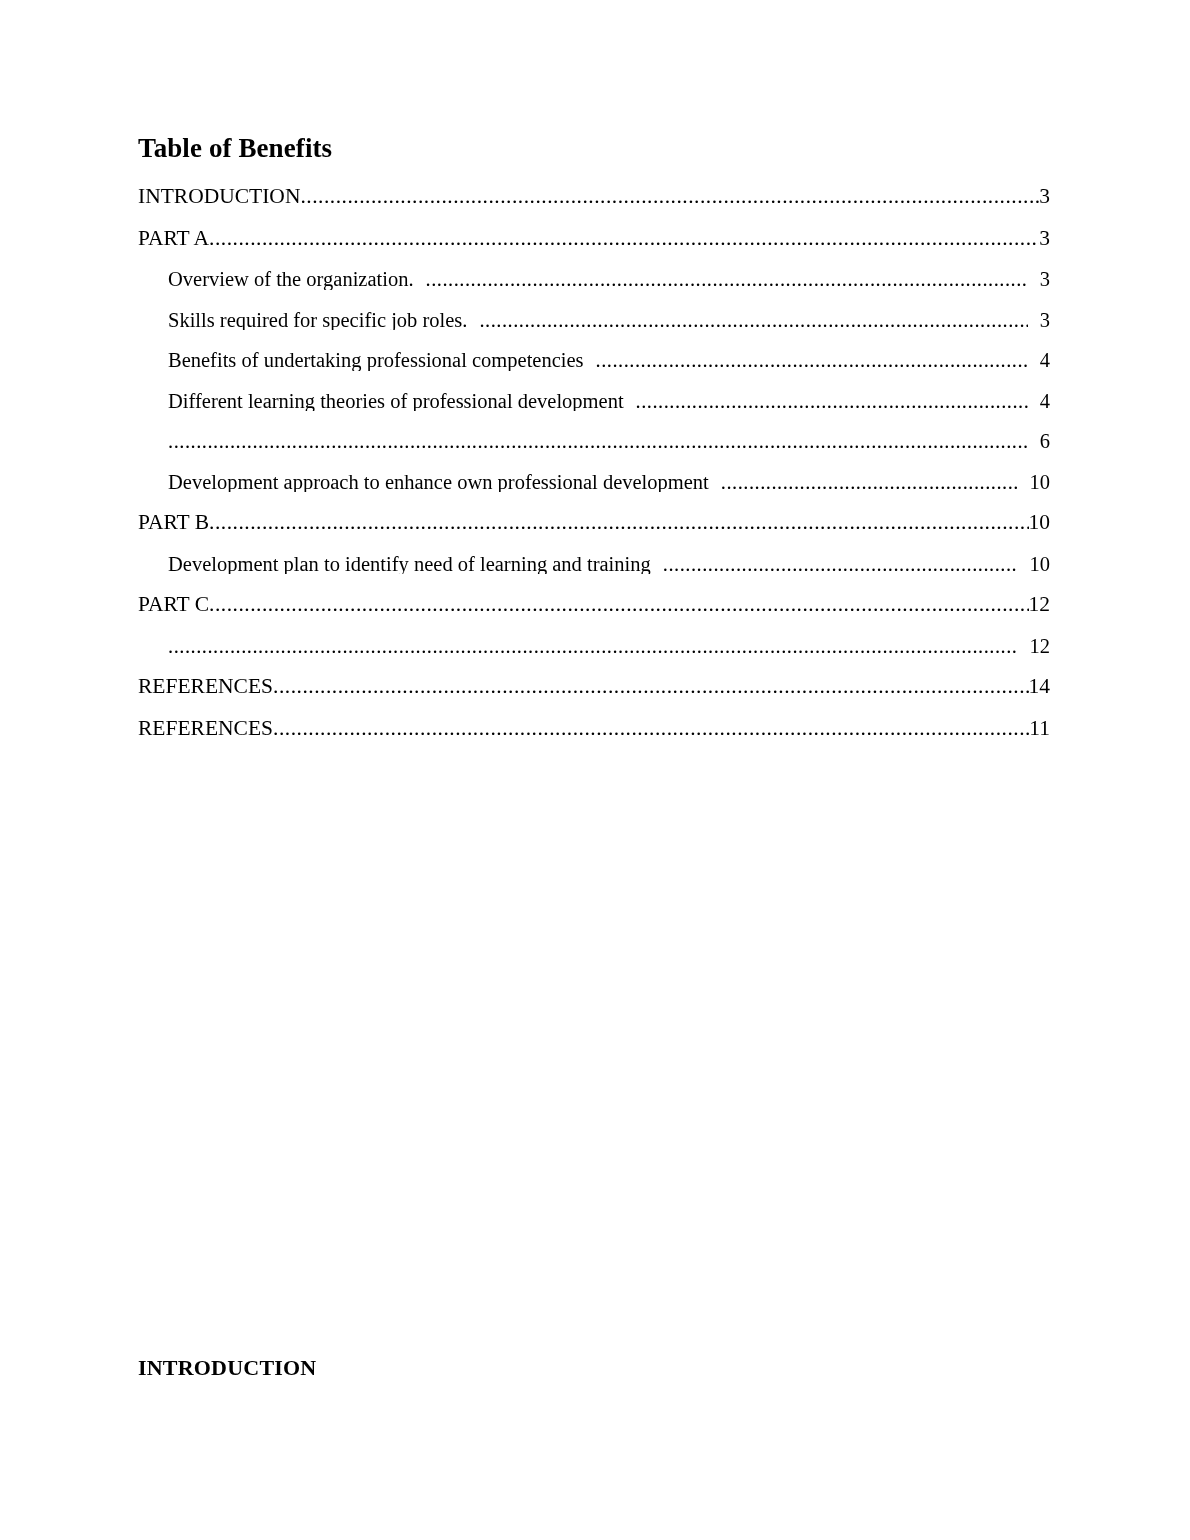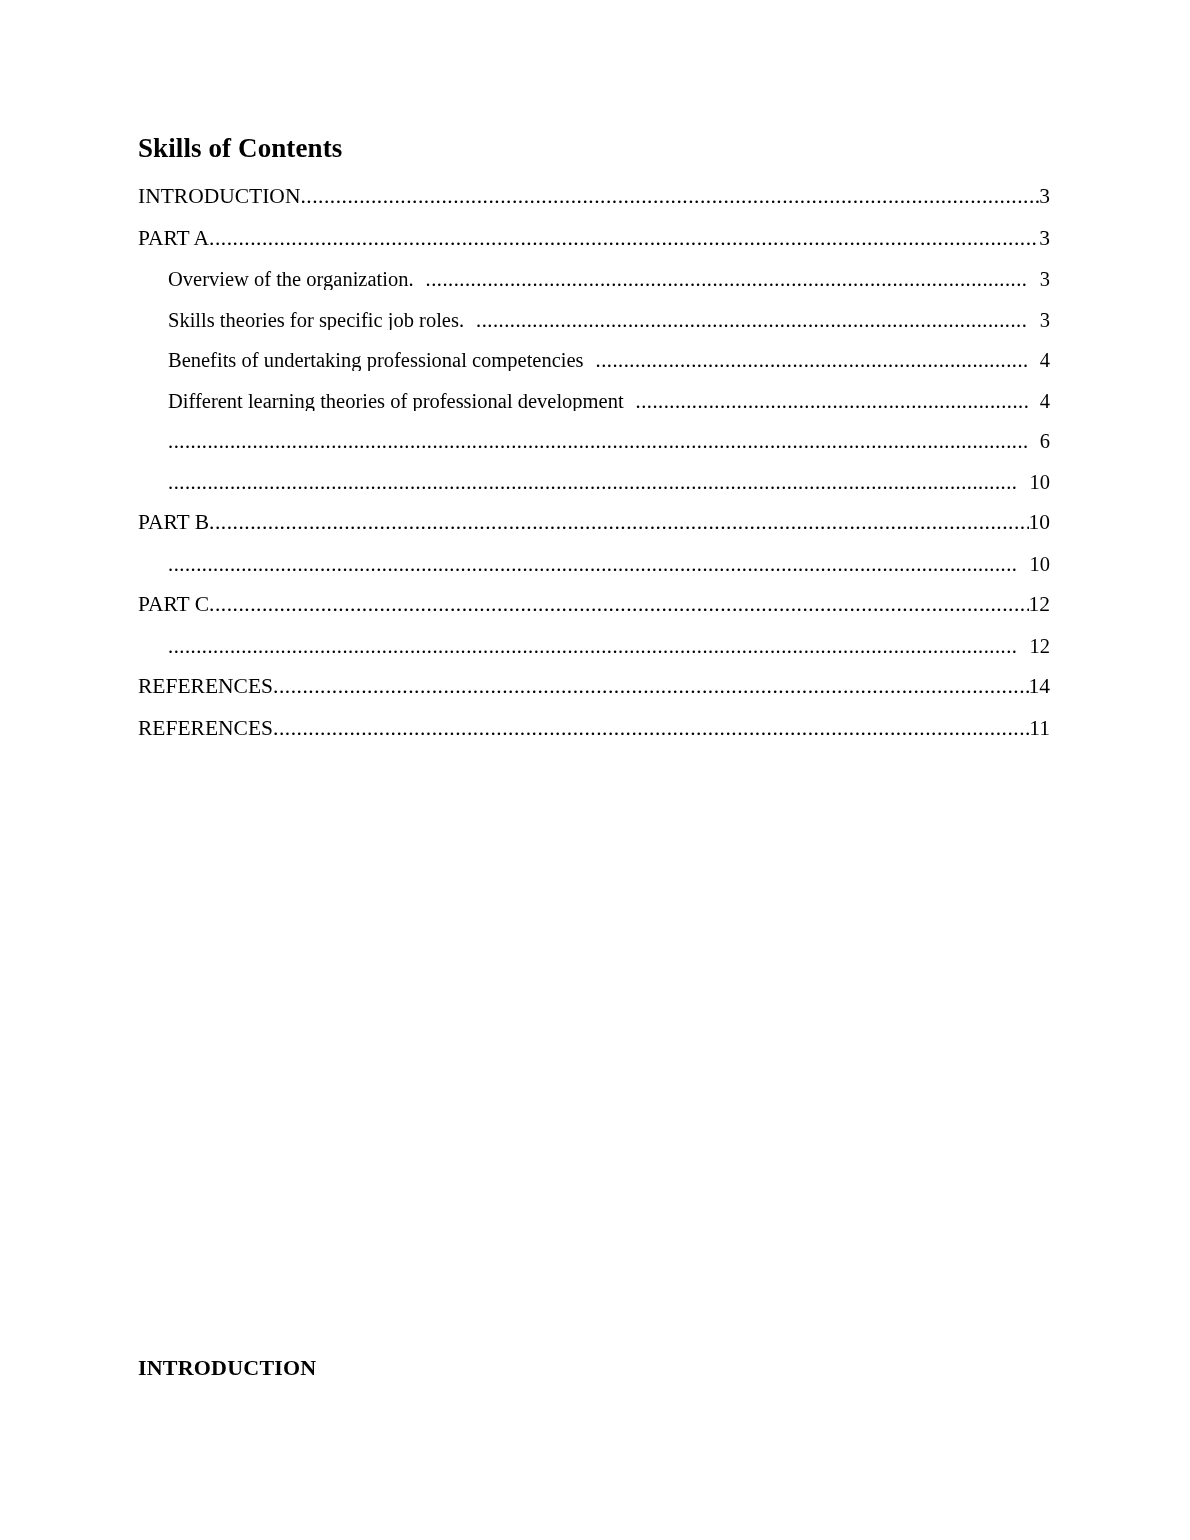--- a/index.html
+++ b/index.html
@@ -70,21 +70,21 @@
     letter-spacing: 0.2px;
   }
 </style>
 </head>
 <body>
 
 <div class="page">
 
   <div class="content">
 
-    <h1 class="toc-title">Skills of Contents</h1>
+    <h1 class="toc-title">Table of Benefits</h1>
 
     <ul class="toc-list">
 
       <li class="toc-entry level-1">
         <span class="toc-label">INTRODUCTION</span>
         <span class="toc-dots">................................................................................................................................................................................................................</span>
         <span class="toc-page">3</span>
       </li>
 
       <li class="toc-entry level-1">
@@ -93,21 +93,21 @@
         <span class="toc-page">3</span>
       </li>
 
       <li class="toc-entry level-2">
         <span class="toc-label">Overview of the organization.</span>
         <span class="toc-dots"> ................................................................................................................................................................................................................</span>
         <span class="toc-page">3</span>
       </li>
 
       <li class="toc-entry level-2">
-        <span class="toc-label">Skills theories for specific job roles.</span>
+        <span class="toc-label">Skills required for specific job roles.</span>
         <span class="toc-dots"> ................................................................................................................................................................................................................</span>
         <span class="toc-page">3</span>
       </li>
 
       <li class="toc-entry level-2">
         <span class="toc-label">Benefits of undertaking professional competencies</span>
         <span class="toc-dots">................................................................................................................................................................................................................</span>
         <span class="toc-page">4</span>
       </li>
 
@@ -116,31 +116,33 @@
         <span class="toc-dots">................................................................................................................................................................................................................</span>
         <span class="toc-page">4</span>
       </li>
 
       <li class="toc-entry level-2">
         <span class="toc-dots">................................................................................................................................................................................................................</span>
         <span class="toc-page">6</span>
       </li>
 
       <li class="toc-entry level-2">
+        <span class="toc-label">Development approach to enhance own professional development</span>
         <span class="toc-dots">................................................................................................................................................................................................................</span>
         <span class="toc-page">10</span>
       </li>
 
       <li class="toc-entry level-1">
         <span class="toc-label">PART B</span>
         <span class="toc-dots"> ................................................................................................................................................................................................................</span>
         <span class="toc-page">10</span>
       </li>
 
       <li class="toc-entry level-2">
+        <span class="toc-label">Development plan to identify need of learning and training</span>
         <span class="toc-dots">................................................................................................................................................................................................................</span>
         <span class="toc-page">10</span>
       </li>
 
       <li class="toc-entry level-1">
         <span class="toc-label">PART C</span>
         <span class="toc-dots"> ................................................................................................................................................................................................................</span>
         <span class="toc-page">12</span>
       </li>
 

